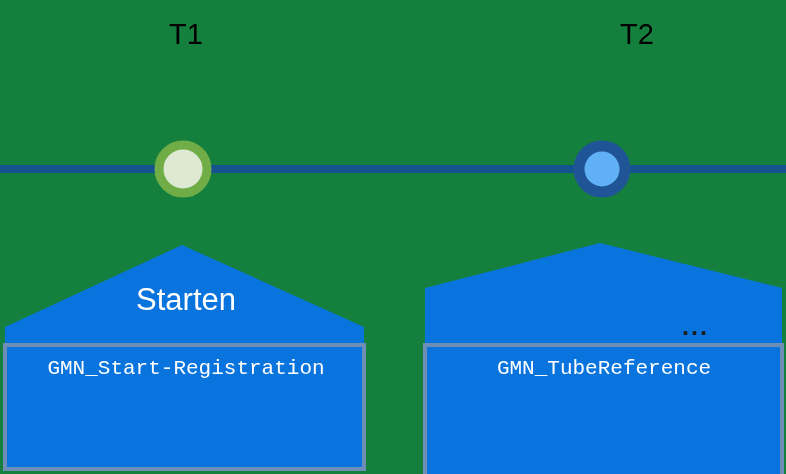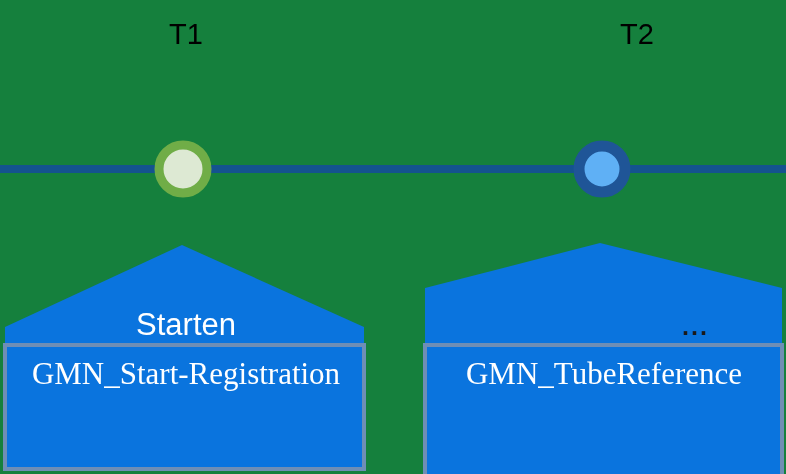--- a/index.html
+++ b/index.html
@@ -42,40 +42,40 @@
   .node-title {
     position: absolute;
     color: #ffffff;
     font-family: "Liberation Sans", sans-serif;
     font-size: 31px;
     line-height: 1.05;
     text-align: center;
     white-space: nowrap;
     transform: translateX(-50%);
   }
-  #node-title-left  { left: 186px; top: 309px; }
+  #node-title-left  { left: 186px; top: 284px; }
   #node-title-right { left: 618px; top: 277px; }
 
   .node-ellipsis {
     position: absolute;
     color: #1a1a1a;
     font-family: "Liberation Sans", sans-serif;
     font-size: 25px;
     font-weight: bold;
     letter-spacing: 2px;
     line-height: 1;
     white-space: nowrap;
   }
   #node-ellipsis-right { left: 682px; top: 314px; }
 
   .node-body-text {
     position: absolute;
     color: #ffffff;
-    font-family: Liberation Serif, serif;
-    font-size: 31px;
+    font-family: Liberation Mono, monospace;
+    font-size: 21px;
     line-height: 1.12;
     text-align: center;
     transform: translateX(-50%);
   }
   #node-body-left  { left: 186px; top: 357px; width: 350px; }
   #node-body-right { left: 604px; top: 357px; width: 308px; }
 </style>
 </head>
 <body>
 

